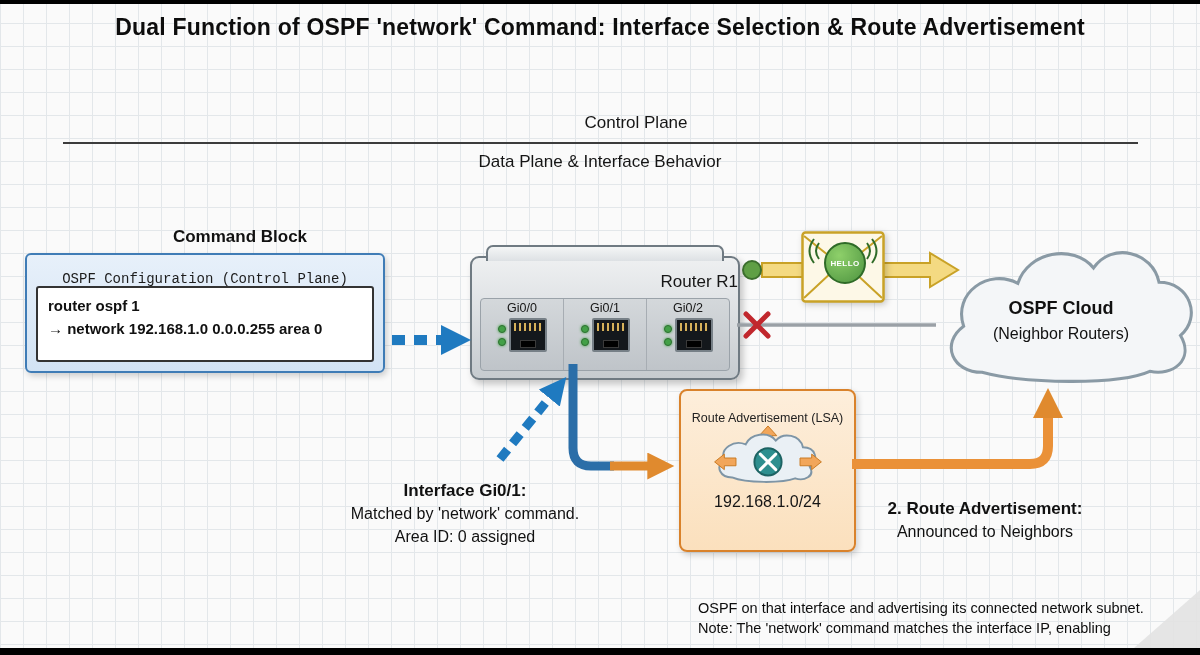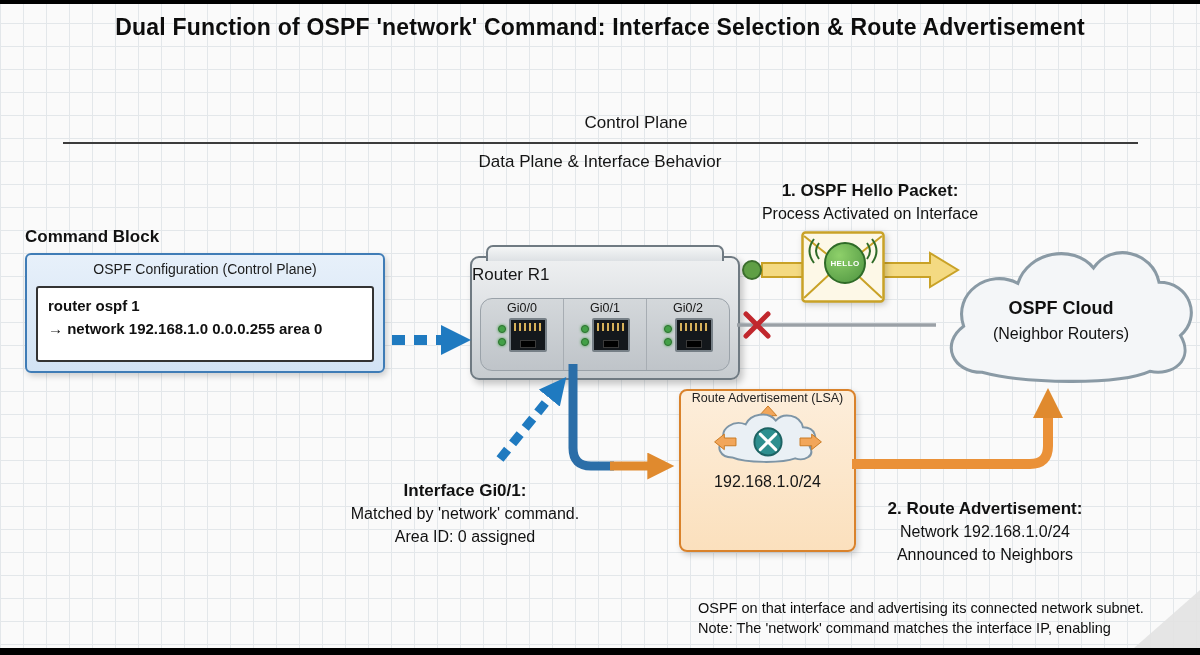--- a/index.html
+++ b/index.html
@@ -12,51 +12,51 @@
       linear-gradient(90deg, #e3e7ea 1px, transparent 1px);
     background-size:23px 23px;
   }
   .abs{position:absolute;}
   .bar{position:absolute;left:0;width:1200px;background:#000;}
   .title{top:14px;left:0;width:100%;text-align:center;font-size:23px;font-weight:bold;color:#0d0d0d;letter-spacing:0.2px;}
   .plane-label{left:0;width:100%;text-align:center;font-size:17px;color:#151515;}
   .divider{top:142px;left:63px;width:1075px;height:0;border-top:2px solid #3c3c3c;}
   .callout{text-align:center;line-height:23px;font-size:16px;color:#111;}
   .callout .hd{font-weight:bold;font-size:17px;}
-  .cmd-label{left:25px;top:227px;width:358px;font-weight:bold;font-size:17px;}
+  .cmd-label{left:25px;top:227px;width:358px;text-align:center;font-weight:bold;font-size:17px;padding-left:36px;}
   .cmd-box{left:25px;top:253px;width:356px;height:116px;background:linear-gradient(180deg,#e7f0fa,#d2e3f4);
     border:2px solid #3f7cb6;border-radius:6px;box-shadow:2px 3px 6px rgba(0,0,0,.18);}
-  .cmd-header{margin-top:6px;text-align:center;font-size:14px;color:#1c1c1c;}
+  .cmd-header{margin-top:16px;text-align:center;font-size:14px;color:#1c1c1c;font-family:Liberation Mono, monospace;}
   .cmd-code{position:absolute;left:9px;right:9px;top:31px;bottom:9px;background:#fff;border:2px solid #333;
     border-radius:3px;padding:6px 10px;font-size:15px;font-weight:bold;line-height:23px;white-space:nowrap;}
   .router-body{left:470px;top:256px;width:266px;height:120px;
     background:linear-gradient(180deg,#eef0f1 0%,#dfe2e5 40%,#c6cbcf 100%);
     border:2px solid #6f7a82;border-radius:9px;box-shadow:3px 4px 7px rgba(0,0,0,.22);z-index:2;}
   .router-body::before{content:"";position:absolute;top:-13px;left:14px;right:14px;height:14px;
     background:linear-gradient(#f4f6f6,#dde1e4);border:2px solid #6f7a82;border-bottom:none;border-radius:7px 7px 0 0;}
-  .router-name{margin-top:7px;text-align:left;font-size:17px;color:#161616;}
+  .router-name{margin-top:14px;text-align:right;font-size:17px;color:#161616;}
   .router-ports{position:absolute;left:8px;right:8px;top:40px;bottom:7px;display:flex;
-    background:linear-gradient(#d4d8db,#bfc4c9);border:1px solid #9aa2a9;border-radius:12px;}
+    background:linear-gradient(#d4d8db,#bfc4c9);border:1px solid #9aa2a9;border-radius:4px;}
   .port-cell{flex:1;display:flex;flex-direction:column;align-items:center;}
   .port-cell + .port-cell{border-left:1px solid #a7adb3;}
   .port-label{font-size:12.5px;color:#161616;margin-top:2px;}
   .port-hw{display:flex;align-items:center;gap:3px;margin-top:3px;}
   .leds{display:flex;flex-direction:column;gap:5px;}
   .led{width:6px;height:6px;border-radius:50%;background:#43a047;border:1px solid #2e7031;box-shadow:0 0 3px #43a047;}
   .rj45{width:34px;height:30px;background:#14181c;border:2px solid #778087;border-radius:2px;position:relative;}
   .rj45::before{content:"";position:absolute;left:3px;right:3px;top:3px;height:8px;
     background:repeating-linear-gradient(90deg,#d7b25a 0 2px,#1a1a1a 2px 5px);}
   .rj45::after{content:"";position:absolute;left:9px;right:9px;bottom:2px;height:6px;background:#000;border:1px solid #3a3a3a;}
   .cloud-wrap{left:920px;top:226px;width:266px;height:176px;z-index:2;padding-left:16px;}
   .cloud-text{position:absolute;left:0;top:40%;width:100%;text-align:center;line-height:25px;}
   .cloud-text .hd{font-weight:bold;font-size:18px;}
   .cloud-text .sub{font-size:16px;}
   .lsa-box{left:679px;top:389px;width:173px;height:159px;background:linear-gradient(180deg,#fdeedb,#fbe0bd);
     border:2px solid #d9822b;border-radius:8px;box-shadow:2px 3px 6px rgba(0,0,0,.18);z-index:2;text-align:center;}
-  .lsa-header{margin-top:0;font-size:12.5px;color:#222;}
+  .lsa-header{margin-top:20px;font-size:12.5px;color:#222;}
   .lsa-adv{font-size:16px;line-height:21px;color:#151515;}
   .envelope{left:801px;top:231px;width:97px;height:72px;z-index:6;filter:drop-shadow(2px 2px 3px rgba(0,0,0,.2));}
   .hello-ball{position:absolute;left:23px;top:11px;width:38px;height:38px;border-radius:50%;
     background:radial-gradient(circle at 35% 30%,#8ed06a,#4e9440);border:2px solid #2f6b27;
     display:flex;align-items:center;justify-content:center;color:#fff;font-size:8px;font-weight:bold;letter-spacing:.4px;}
   .footnote{left:698px;top:598px;width:482px;font-size:14.5px;line-height:20px;color:#0d0d0d;}
   .corner-triangle{right:0;bottom:7px;width:66px;height:58px;background:#e2e2e2;opacity:.9;
     clip-path:polygon(100% 0,100% 100%,0 100%);}
   .overlay{position:absolute;left:0;top:0;z-index:4;pointer-events:none;}
   svg{display:block;}
@@ -68,24 +68,20 @@
 
   <div class="bar" style="top:0;height:4px;"></div>
   <div class="bar" style="top:648px;height:7px;"></div>
 
   <div class="abs title">Dual Function of OSPF 'network' Command: Interface Selection &amp; Route Advertisement</div>
 
   <div class="abs plane-label" style="top:113px;padding-left:36px;">Control Plane</div>
   <div class="abs divider"></div>
   <div class="abs plane-label" style="top:152px;">Data Plane &amp; Interface Behavior</div>
 
-  <div class="abs callout" style="left:715px;top:179px;width:310px;">
-    <div class="hd">1. OSPF Hello Packet:</div>
-    <div>Process Activated on Interface</div>
-  </div>
 
   <div class="abs cmd-label">Command Block</div>
   <div class="abs cmd-box">
     <div class="cmd-header">OSPF Configuration (Control Plane)</div>
     <div class="cmd-code">
       <div>router ospf 1</div>
       <div>→ network 192.168.1.0 0.0.0.255 area 0</div>
     </div>
   </div>
 
@@ -149,21 +145,20 @@
   </div>
 
   <div class="abs callout" style="left:330px;top:479px;width:270px;">
     <div class="hd">Interface Gi0/1:</div>
     <div>Matched by 'network' command.</div>
     <div>Area ID: 0 assigned</div>
   </div>
 
   <div class="abs callout" style="left:855px;top:497px;width:260px;">
     <div class="hd">2. Route Advertisement:</div>
-    <div>Network 192.168.1.0/24</div>
     <div>Announced to Neighbors</div>
   </div>
 
   <div class="abs footnote">
     <div>OSPF on that interface and advertising its connected network subnet.</div>
     <div>Note: The 'network' command matches the interface IP, enabling</div>
   </div>
 
   <div class="abs corner-triangle"></div>
 

